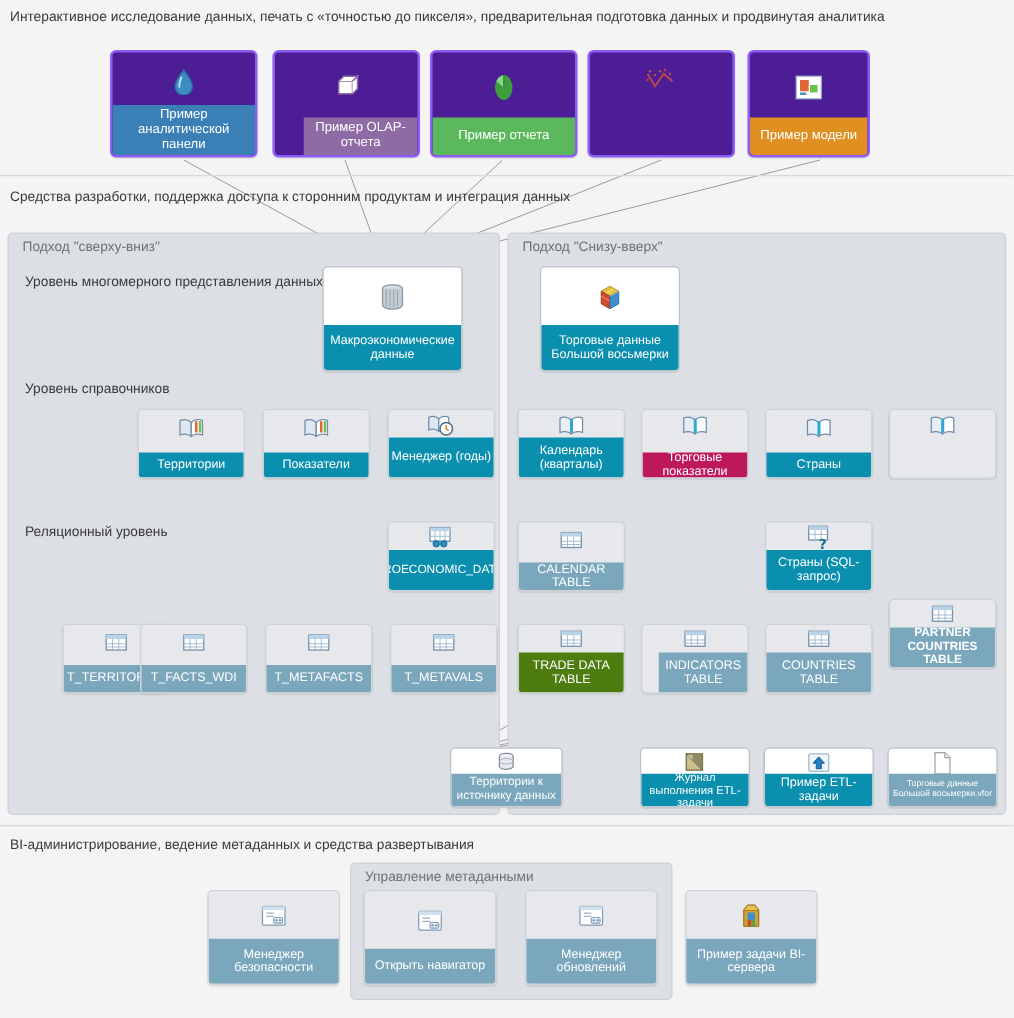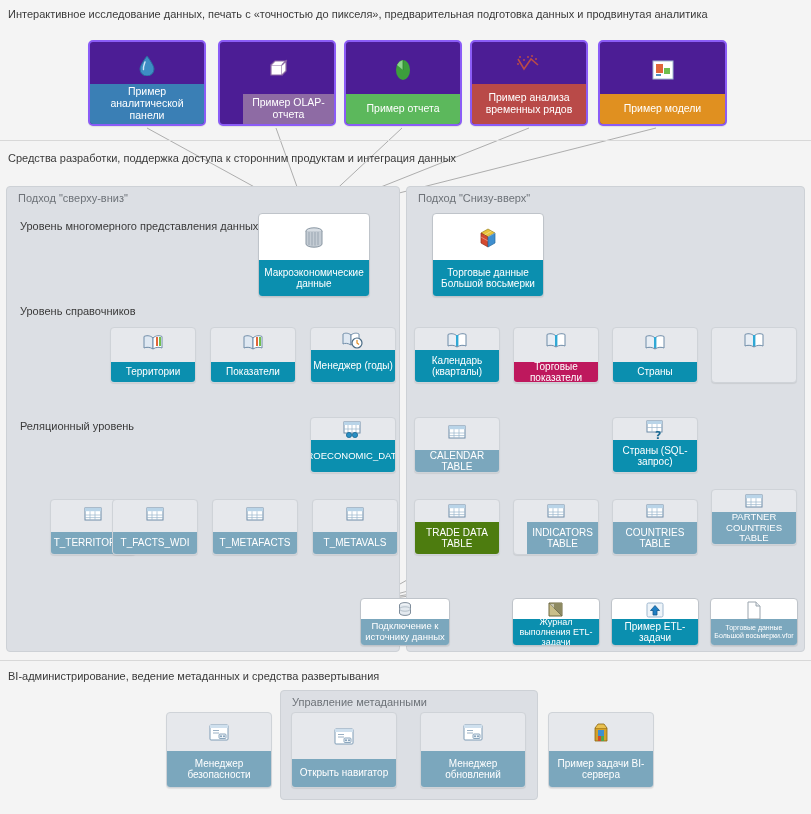--- a/index.html
+++ b/index.html
@@ -154,24 +154,23 @@
     <svg width="28" height="24" viewBox="0 0 28 24">
         <path d="M3 6 L9 16 L16 6 L23 12" stroke="#b94a48" stroke-width="1.6" fill="none"></path>
         <circle cx="5" cy="4" r="1" fill="#b94a48"></circle>
         <circle cx="9" cy="7" r="1" fill="#b94a48"></circle>
         <circle cx="13" cy="4" r="1" fill="#b94a48"></circle>
         <circle cx="17" cy="3" r="1" fill="#b94a48"></circle>
         <circle cx="21" cy="6" r="1" fill="#b94a48"></circle>
         <circle cx="3" cy="11" r="1" fill="#b94a48"></circle>
       </svg>
   </div>
-  <div class="cap" style="height:40px;background:#b94a48;">Пример анализа временных рядов</div>
-</div>
-
-<div class="node top" style="left:598px;top:40px;width:129px;height:86px;">
+</div>
+
+<div class="node top" style="left:598px;top:40px;width:98px;height:86px;">
   <div class="ico" style="height:56px;">
     <svg width="24" height="22" viewBox="0 0 24 22">
         <rect x="2" y="2" width="20" height="18" fill="#fff" stroke="#9fb8cf" stroke-width="1"></rect>
         <rect x="5" y="5" width="7" height="9" fill="#e0663a"></rect>
         <rect x="13" y="9" width="6" height="6" fill="#6fbf4e"></rect>
         <rect x="5" y="15" width="5" height="2" fill="#4f8fc0"></rect>
       </svg>
   </div>
   <div class="cap" style="height:30px;background:#e09020;">Пример модели</div>
 </div>
@@ -397,40 +396,40 @@
   <div class="ico" style="height:24px;">
     <svg width="24" height="18" viewBox="0 0 24 18">
         <rect x="4" y="2" width="16" height="12" fill="#fff" stroke="#6f8ca8" stroke-width="1"></rect>
         <rect x="4" y="2" width="16" height="3.2" fill="#b9d4e8"></rect>
         <path d="M9 5.2 v8.8 M14 5.2 v8.8 M4 9 h16 M4 11.6 h16" stroke="#9ab4cb" stroke-width=".7"></path>
       </svg>
   </div>
   <div class="cap" style="height:32px;background:#7ba7bd;">COUNTRIES TABLE</div>
 </div>
 
-<div class="node grey" style="left:711px;top:489px;width:86px;height:56px;">
+<div class="node grey" style="left:711px;top:479px;width:86px;height:56px;font-weight:bold;">
   <div class="ico" style="height:24px;">
     <svg width="24" height="18" viewBox="0 0 24 18">
         <rect x="4" y="2" width="16" height="12" fill="#fff" stroke="#6f8ca8" stroke-width="1"></rect>
         <rect x="4" y="2" width="16" height="3.2" fill="#b9d4e8"></rect>
         <path d="M9 5.2 v8.8 M14 5.2 v8.8 M4 9 h16 M4 11.6 h16" stroke="#9ab4cb" stroke-width=".7"></path>
       </svg>
   </div>
   <div class="cap" style="height:32px;background:#7ba7bd;font-size:9.5px;">PARTNER COUNTRIES TABLE</div>
 </div>
 
 <div class="node white" style="left:360px;top:598px;width:90px;height:48px;">
   <div class="ico" style="height:22px;">
     <svg width="18" height="18" viewBox="0 0 18 18">
         <ellipse cx="9" cy="4" rx="5.5" ry="2.4" fill="#f0f4f8" stroke="#7f8d9b" stroke-width="1"></ellipse>
         <path d="M3.5 4 v8 a5.5 2.4 0 0 0 11 0 V4" fill="#e3e9ef" stroke="#7f8d9b" stroke-width="1"></path>
         <ellipse cx="9" cy="8" rx="5.5" ry="2.2" fill="none" stroke="#9fadb9" stroke-width=".7"></ellipse>
       </svg>
   </div>
-  <div class="cap" style="height:26px;background:#7ba7bd;font-size:9.5px;">Подключение к источнику данных</div>
+  <div class="cap" style="height:26px;background:#7ba7bd;font-size:9.5px;">Территории к источнику данных</div>
 </div>
 
 <div class="node white" style="left:512px;top:598px;width:88px;height:48px;">
   <div class="ico" style="height:22px;">
     <svg width="20" height="18" viewBox="0 0 20 18">
         <path d="M3 2 h13 v13 h-13z" fill="#c9bf8a" stroke="#6f6840" stroke-width="1"></path>
         <path d="M3 2 L16 15" stroke="#4a4730" stroke-width=".8"></path>
         <path d="M3 2 h13 v13z" fill="#8e8a62"></path>
         <path d="M4 3 h4 v4" fill="#ffffff" opacity=".5"></path>
       </svg>

